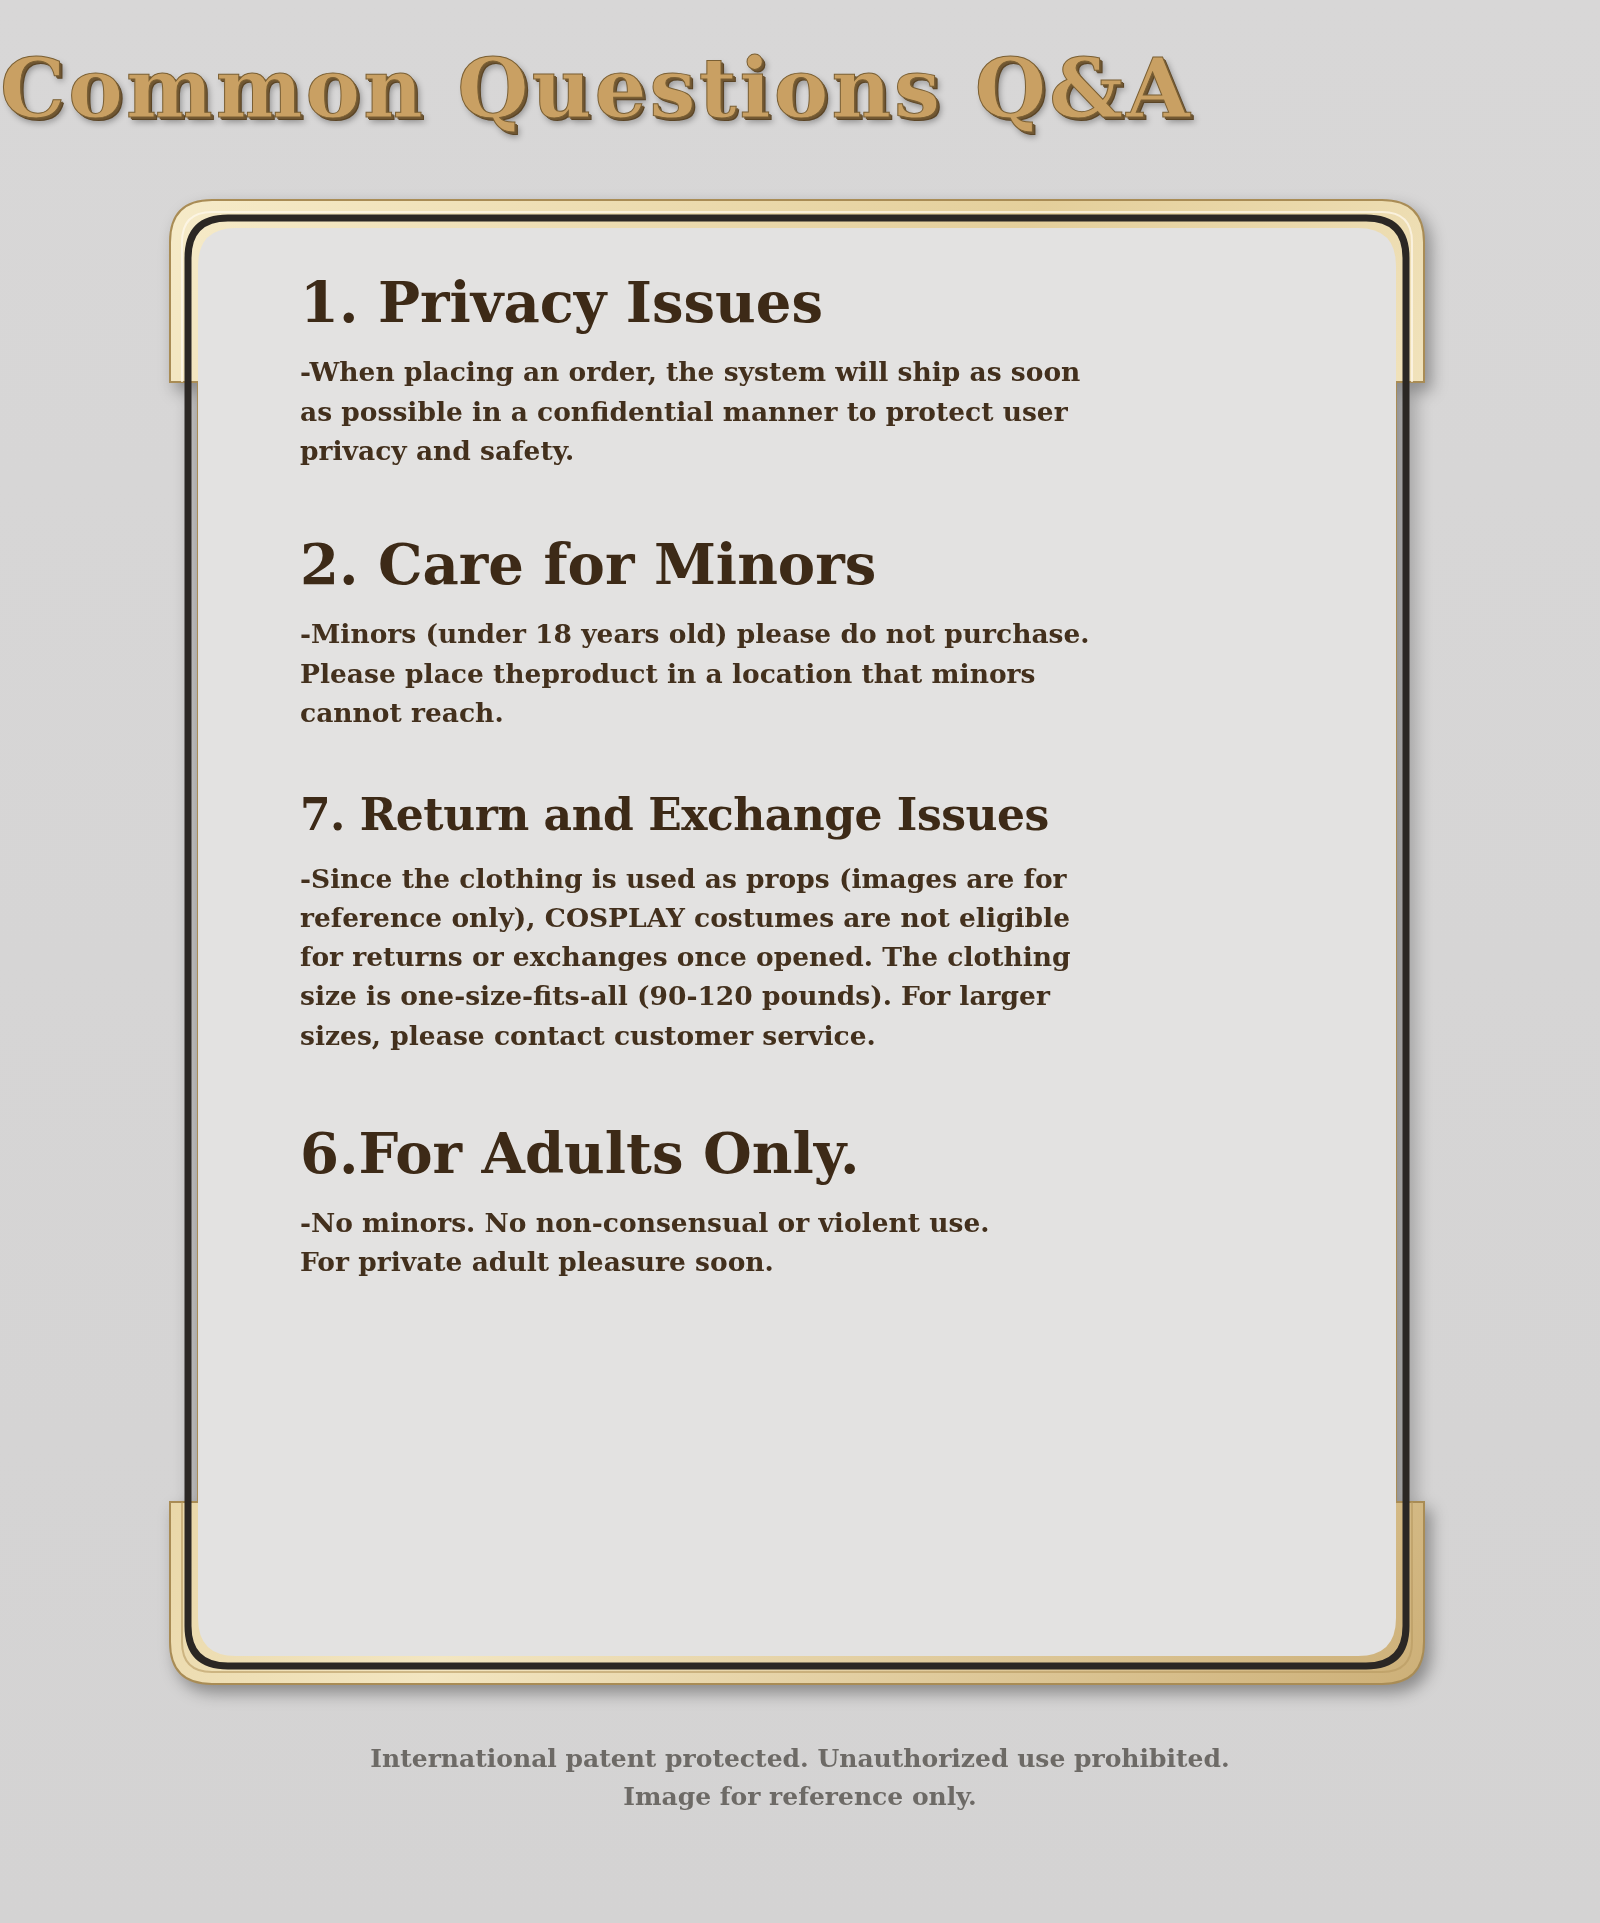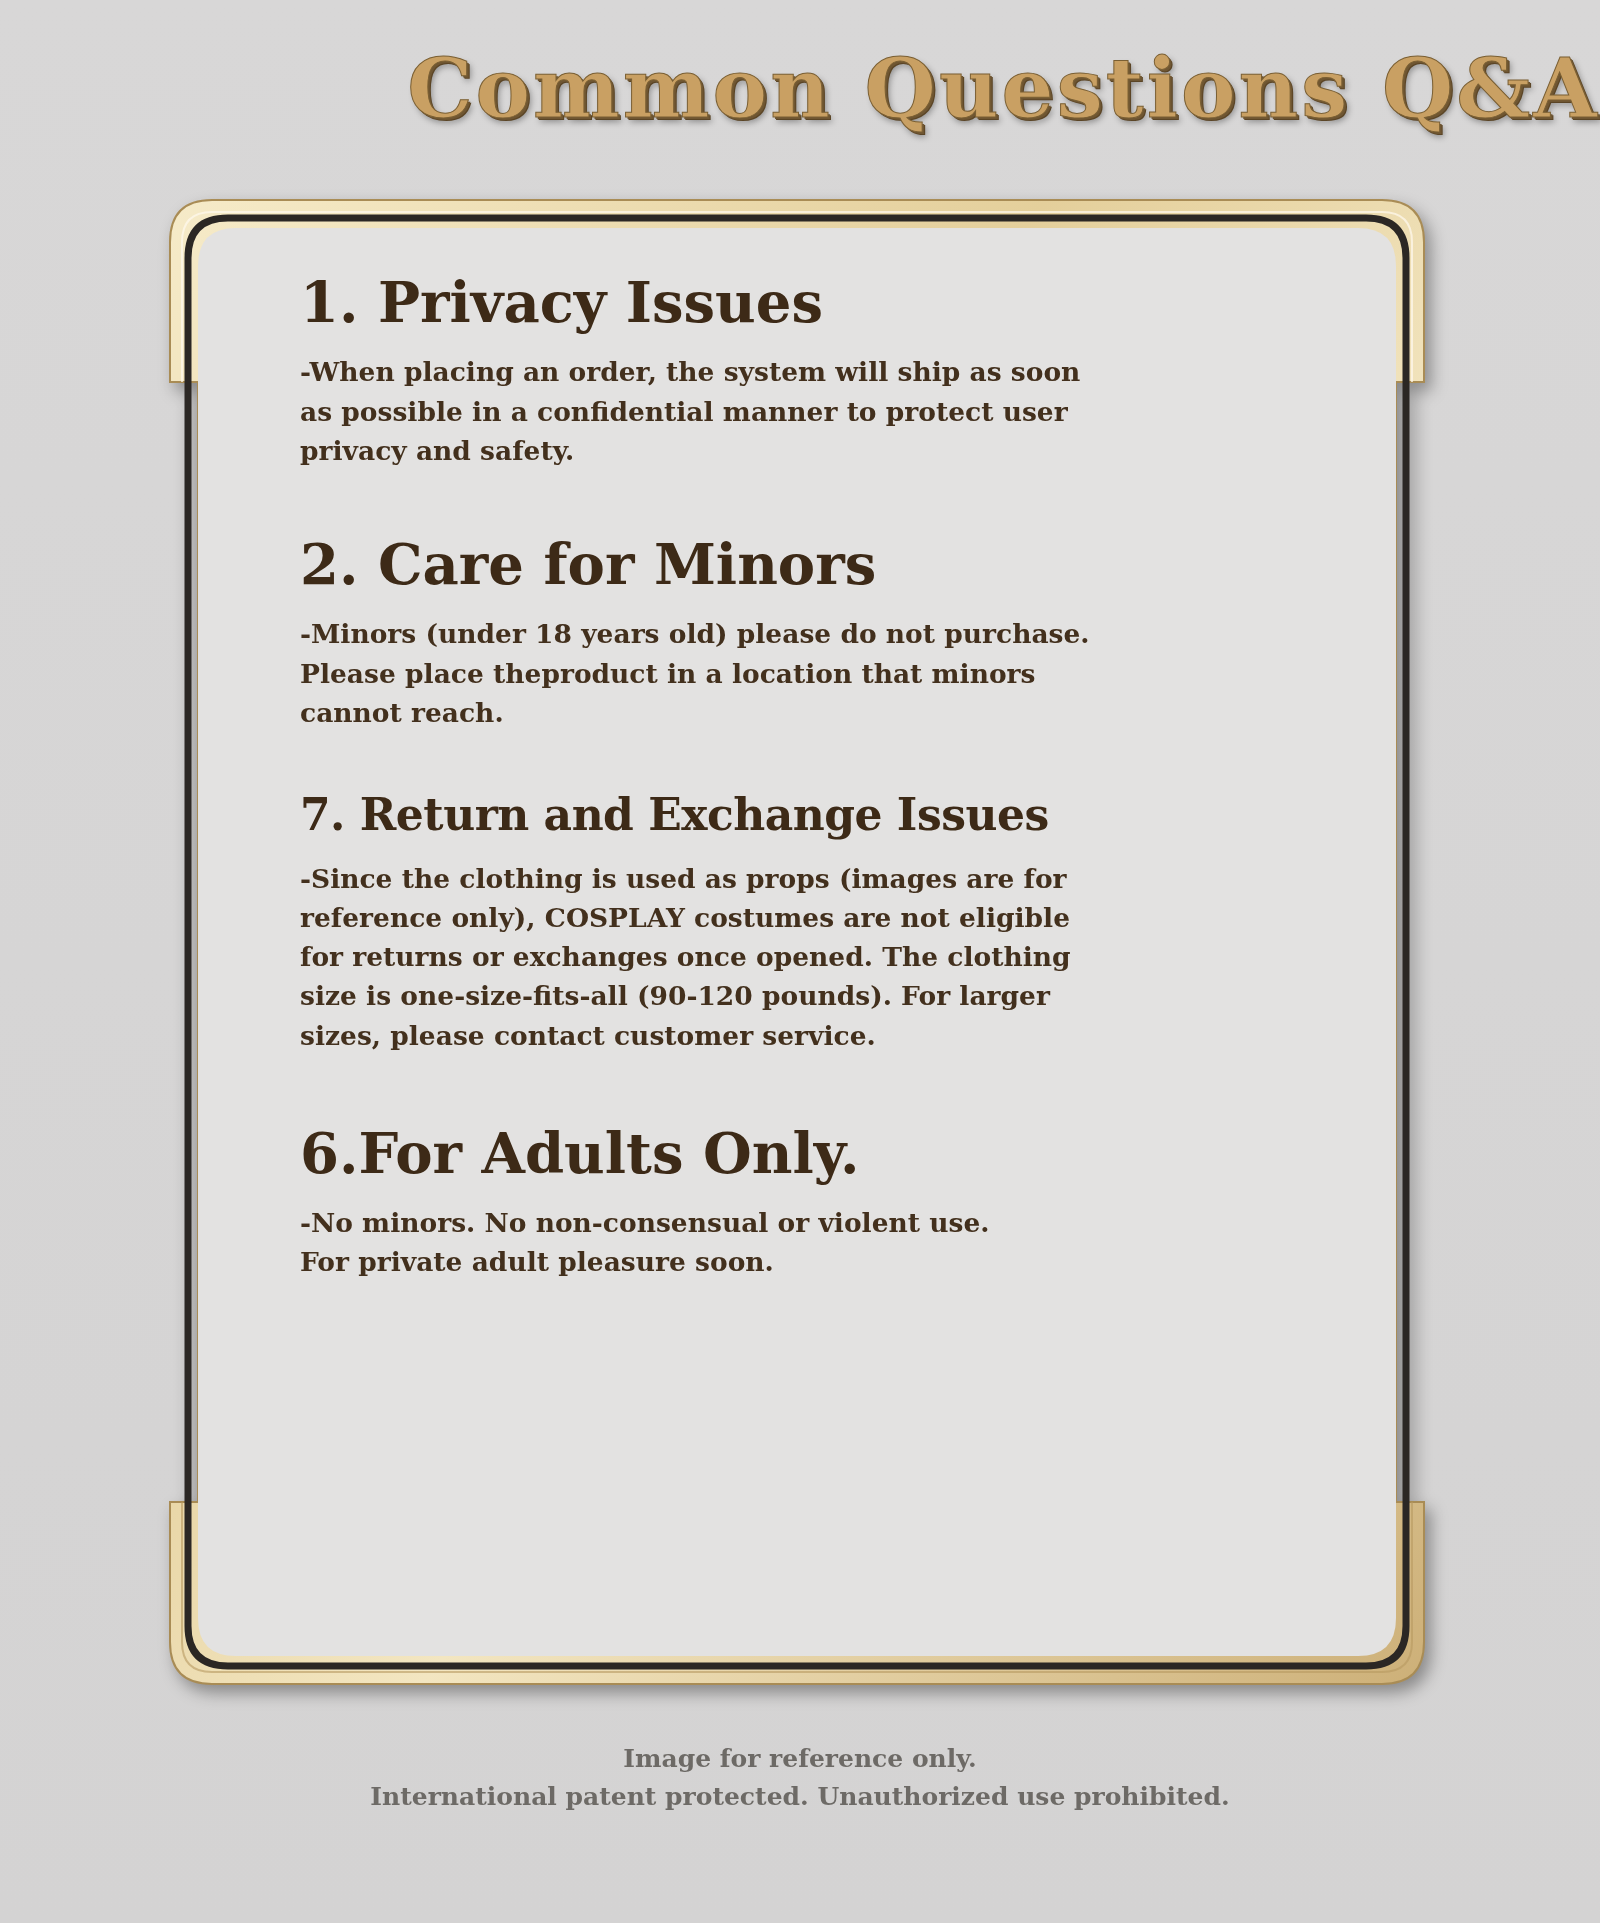--- a/index.html
+++ b/index.html
@@ -21,21 +21,21 @@
     position: relative;
     background: linear-gradient(180deg, #d8d7d7 0%, #d4d3d3 100%);
   }
 
   
   .title-wrap {
     position: absolute;
     top: 40px;
     left: 0;
     width: 1600px;
-    text-align: right;
+    text-align: left;
   }
   .title {
     display: inline-block;
     font-family: "DejaVu Serif", serif;
     font-weight: bold;
     font-size: 82px;
     letter-spacing: 3px;
     color: #c9a063;
     text-shadow:
        2px 2px 0 #6f5632,
@@ -212,17 +212,17 @@
 
     <div class="section">
       <h2 class="heading">6.For Adults Only.</h2>
       <p class="body-text">-No minors. No non-consensual or violent use.
 For private adult pleasure soon.</p>
     </div>
 
   </div>
 
   <div class="footer">
+    <div>International patent protected. Unauthorized use prohibited.</div>
     <div>Image for reference only.</div>
-    <div>International patent protected. Unauthorized use prohibited.</div>
   </div>
 
 </div>
 
 </body></html>

